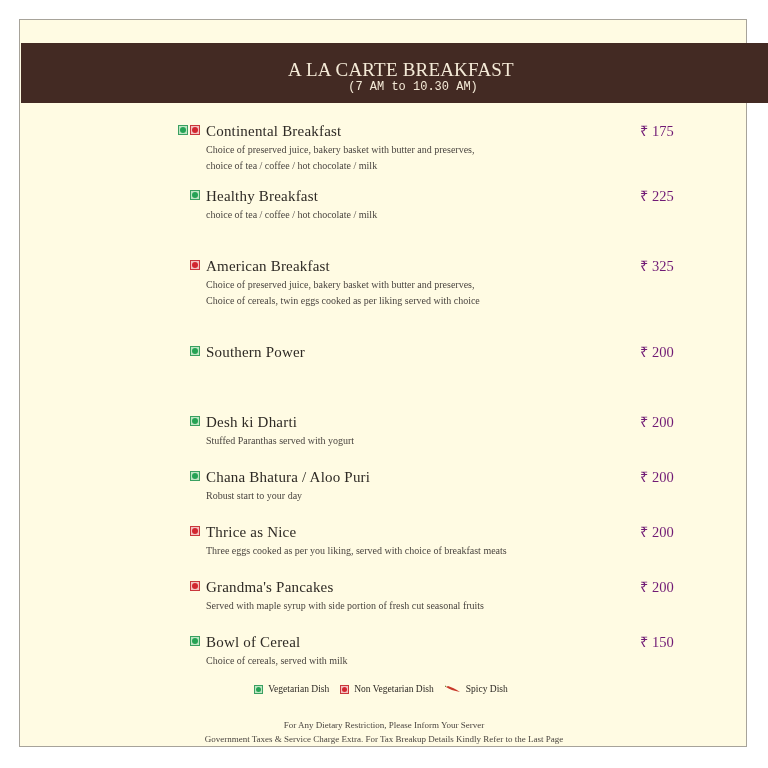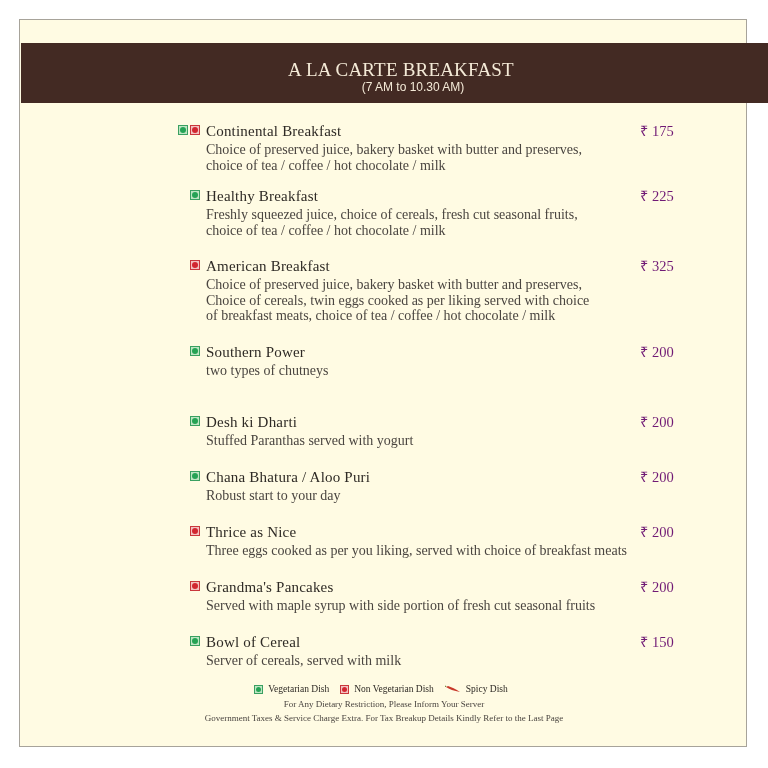--- a/index.html
+++ b/index.html
@@ -4,45 +4,45 @@
 <style>
   html, body { margin:0; padding:0; }
   body { width:768px; height:768px; background:#ffffff; position:relative; overflow:hidden;
          font-family:"DejaVu Serif", serif; }
   .page { position:absolute; left:19px; top:19px; width:728px; height:728px;
           background:#fffbe3; border:1px solid #a7a39a; box-sizing:border-box; }
   .banner { position:absolute; left:21px; top:43px; width:728px; height:60px;
             background:#432a23; color:#f4ead7; text-align:center;padding-left:32px; }
   .banner .title { font-family:"Liberation Serif", serif; font-size:19px; letter-spacing:0.2px;
                    position:absolute; top:17px; left:0; right:0; line-height:20px; }
-  .banner .subtitle { font-family:Liberation Sans, sans-serif; font-size:12px;
+  .banner .subtitle { font-family:Liberation Mono, monospace; font-size:12px;
                       position:absolute; top:38px; left:0; right:16px; line-height:13px;margin-left:40px; }
   .item { position:absolute; left:0; width:768px; }
   .item .name { position:absolute; left:206px; top:0; font-family:Liberation Serif, serif;
                 font-size:15px; color:#2e2a25; line-height:16px; white-space:nowrap; letter-spacing:0.2px; }
   .item .desc { position:absolute; left:206px; top:19px; font-family:"Liberation Serif", serif;
-                font-size:14px; color:#4a4540; line-height:15.5px; width:340px; }
+                font-size:10px; color:#4a4540; line-height:15.5px; width:340px; }
   .item .desc div { white-space:nowrap; }
   .item .price { position:absolute; left:640px; top:0; font-family:"Liberation Serif", serif;
                  font-size:14.5px; color:#701a75; line-height:16px; white-space:nowrap; }
   .icons { position:absolute; top:2px; right:568px; display:flex; gap:2px; }
   .mark { width:10px; height:10px; box-sizing:border-box; display:flex; align-items:center; justify-content:center; }
   .mark .dot { width:6px; height:6px; border-radius:50%; }
   .mark.veg { border:1px solid #3aa061; background:#bfe5c3; }
   .mark.veg .dot { background:#25a355; }
   .mark.nonveg { border:1px solid #c9373c; background:#f3c2c0; }
   .mark.nonveg .dot { background:#d22630; }
   .legend { position:absolute; top:684px; left:0; width:768px; display:flex; justify-content:center;
             align-items:center; gap:5px; font-family:"Liberation Serif", serif; font-size:9.5px; color:#2e2a25; }
   .legend .mark { width:9px; height:9px; }
   .legend .mark .dot { width:5px; height:5px; }
   .legend .lbl { margin-right:6px; }
   .chili { width:16px; height:8px; }
   .note { position:absolute; left:0; width:768px; text-align:center; font-family:"Liberation Serif", serif;
-          font-size:9px; color:#4a4540; }
+          font-size:9px; color:#4a4540;margin-top:21px; }
 </style>
 </head>
 <body>
 
 <div class="page"></div>
 
 <div class="banner">
   <div class="title">A LA CARTE BREAKFAST</div>
   <div class="subtitle">(7 AM to 10.30 AM)</div>
 </div>
@@ -65,50 +65,47 @@
 </div>
 
 <div class="item" style="top:188px;">
   <div class="icons">
     <span class="mark veg">
         <span class="dot"></span>
       </span>
   </div>
   <div class="name">Healthy Breakfast</div>
   <div class="desc">
-    <div>Freshly squeezed juice, choice of cereals, fresh cut seasonal fruits,</div>
     <div>choice of tea / coffee / hot chocolate / milk</div>
   </div>
   <div class="price">₹ 225</div>
 </div>
 
 <div class="item" style="top:258px;">
   <div class="icons">
     <span class="mark nonveg">
         <span class="dot"></span>
       </span>
   </div>
   <div class="name">American  Breakfast</div>
   <div class="desc">
     <div>Choice of preserved juice, bakery basket with butter and preserves,</div>
     <div>Choice of cereals, twin eggs cooked as per liking served with choice</div>
-    <div>of breakfast meats, choice of tea / coffee / hot chocolate / milk</div>
   </div>
   <div class="price">₹ 325</div>
 </div>
 
 <div class="item" style="top:344px;">
   <div class="icons">
     <span class="mark veg">
         <span class="dot"></span>
       </span>
   </div>
   <div class="name">Southern Power</div>
   <div class="desc">
-    <div>two types of chutneys</div>
   </div>
   <div class="price">₹ 200</div>
 </div>
 
 <div class="item" style="top:414px;">
   <div class="icons">
     <span class="mark veg">
         <span class="dot"></span>
       </span>
   </div>
@@ -159,21 +156,21 @@
 </div>
 
 <div class="item" style="top:634px;">
   <div class="icons">
     <span class="mark veg">
         <span class="dot"></span>
       </span>
   </div>
   <div class="name">Bowl of Cereal</div>
   <div class="desc">
-    <div>Server of cereals, served with milk</div>
+    <div>Choice of cereals, served with milk</div>
   </div>
   <div class="price">₹ 150</div>
 </div>
 
 <div class="legend">
   <span class="mark veg">
       <span class="dot"></span>
     </span>
   <span class="lbl">Vegetarian Dish</span>
   <span class="mark nonveg">

